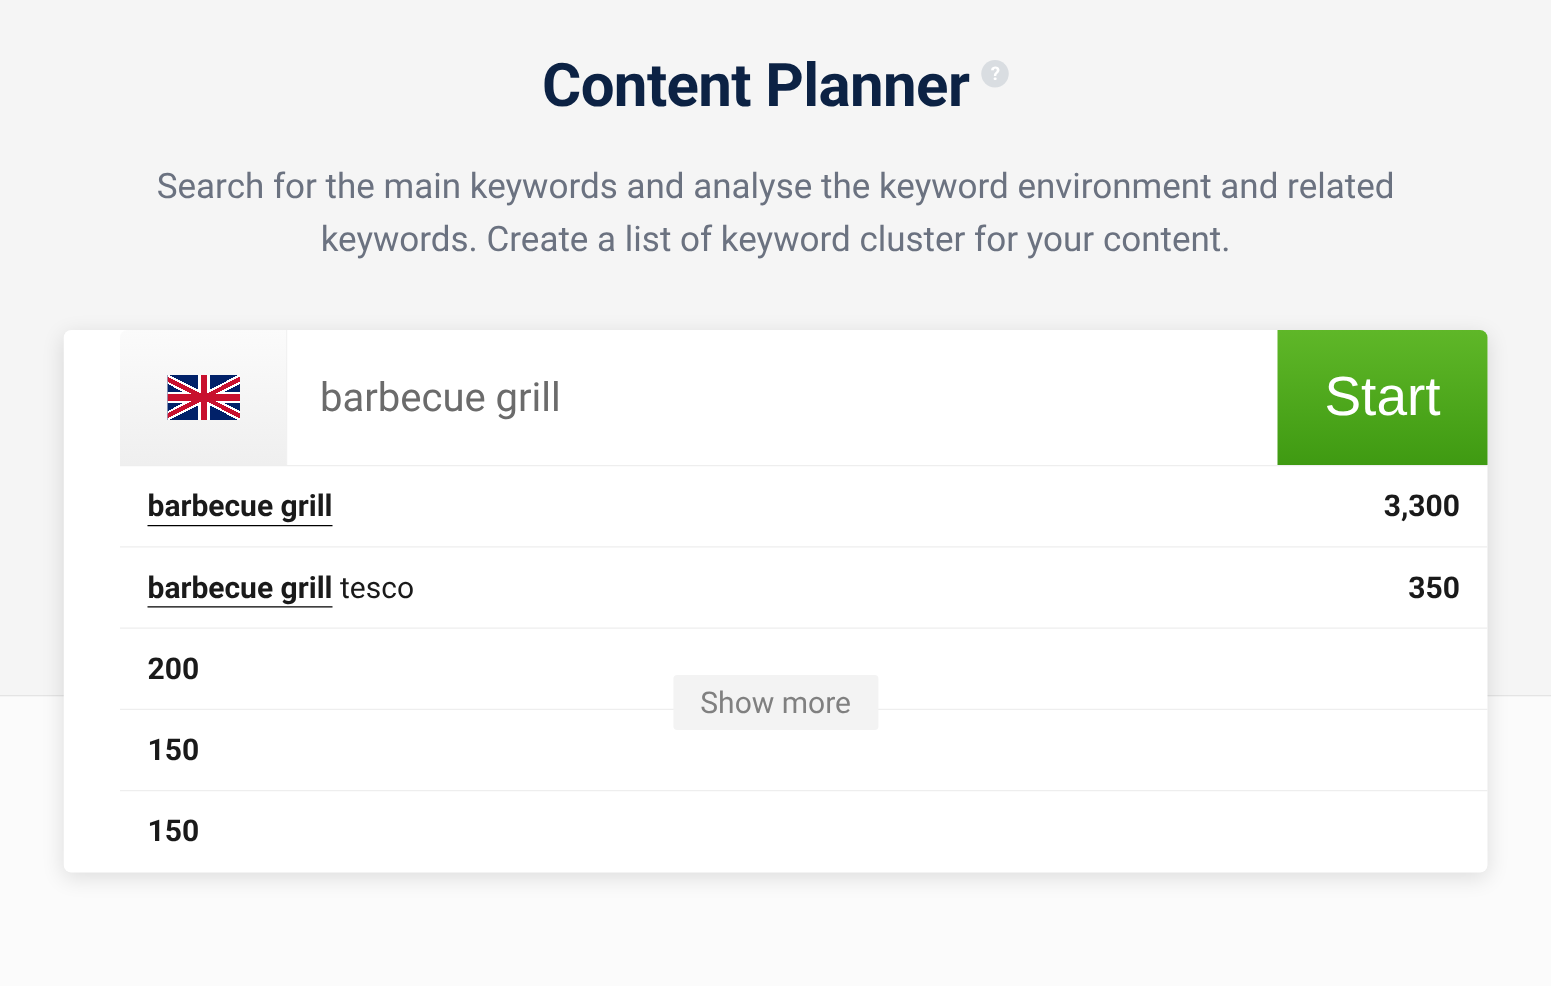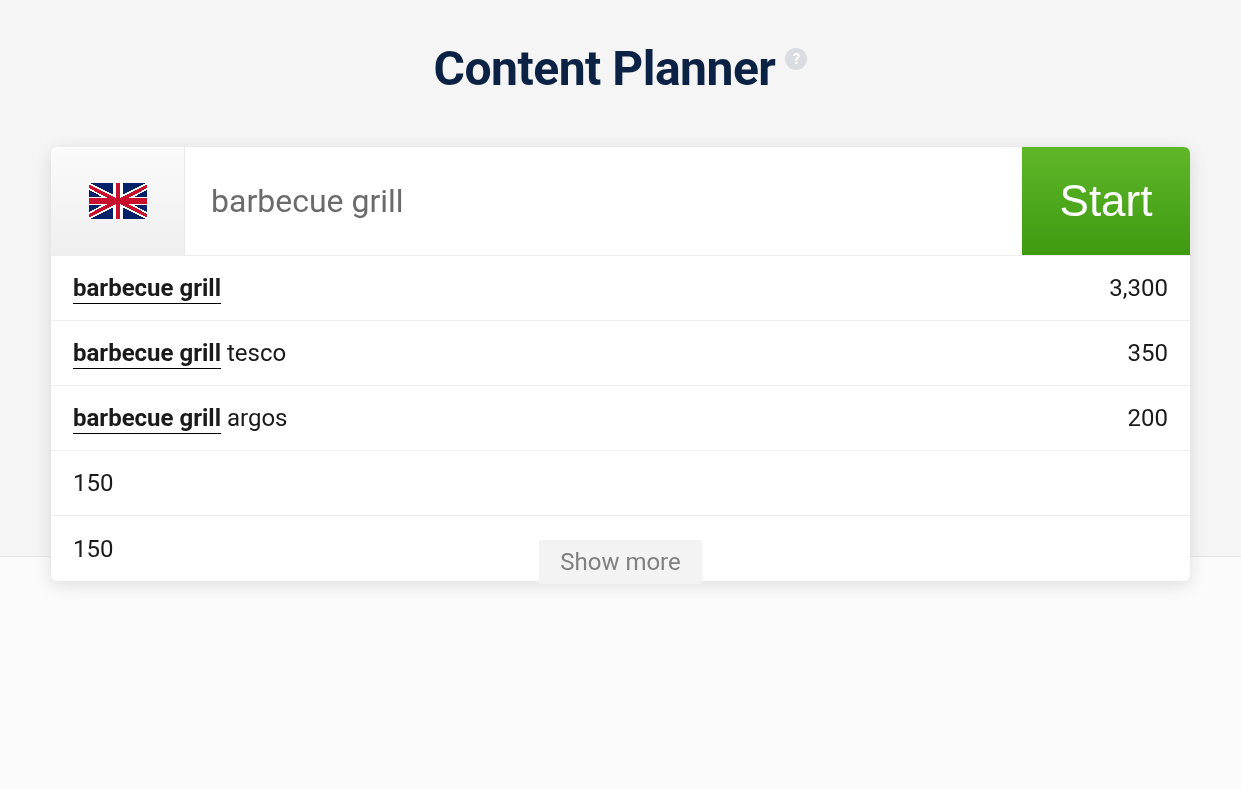--- a/index.html
+++ b/index.html
@@ -52,20 +52,21 @@
     font-weight: 400;
   }
   .search-card {
     width: 1139px;
     margin: 50px auto 0;
     background: #ffffff;
     border-radius: 6px;
     box-shadow: 0 4px 18px rgba(0,0,0,0.12);
     text-align: left;
     position: relative;
+    padding-left: 45px;
   }
   .search-bar {
     display: flex;
     align-items: stretch;
     height: 108px;
   }
   .flag-box {
     width: 134px;
     display: flex;
     align-items: center;
@@ -145,21 +146,21 @@
     font-weight: 700;
     border-bottom: 1.5px solid #000;
     padding-bottom: 1px;
   }
   .sugg-text .suffix {
     font-weight: 400;
   }
   .sugg-count {
     font-size: 24px;
     color: #1a1a1a;
-    font-weight: 400;
+    font-weight: 700;
   }
   .show-more {
     position: absolute;
     left: 50%;
     transform: translateX(-50%);
     top: 540px;
     background: #f3f3f3;
     color: #808080;
     font-size: 24px;
     padding: 8px 22px;
@@ -191,20 +192,21 @@
 <div class="bg-split"></div>
 <div class="bg-lower"></div>
 
 <div class="page">
 
   <div class="title-row">
     <h1 class="page-title">Content Planner</h1>
     <div class="help-icon">?</div>
   </div>
 
+  <p class="page-subtitle">Search for the main keywords and analyse the keyword environment and related keywords. Create a list of keyword cluster for your content.</p>
 
   <div class="search-card">
     <div class="search-bar">
       <div class="flag-box">
         <div class="flag-uk"></div>
       </div>
       <input class="search-input" type="text" value="barbecue grill" style="">
       <button class="start-btn">Start</button>
     </div>
 
@@ -215,23 +217,20 @@
         </span>
         <span class="sugg-count">3,300</span>
       </div>
       <div class="sugg-row">
         <span class="sugg-text">
           <span class="match">barbecue grill</span><span class="suffix"> tesco</span>
         </span>
         <span class="sugg-count">350</span>
       </div>
       <div class="sugg-row">
-        <span class="sugg-text">
-          <span class="match">barbecue grill</span><span class="suffix"> argos</span>
-        </span>
         <span class="sugg-count">200</span>
       </div>
       <div class="sugg-row">
         <span class="sugg-count">150</span>
       </div>
       <div class="sugg-row">
         <span class="sugg-count">150</span>
       </div>
     </div>
   </div>

